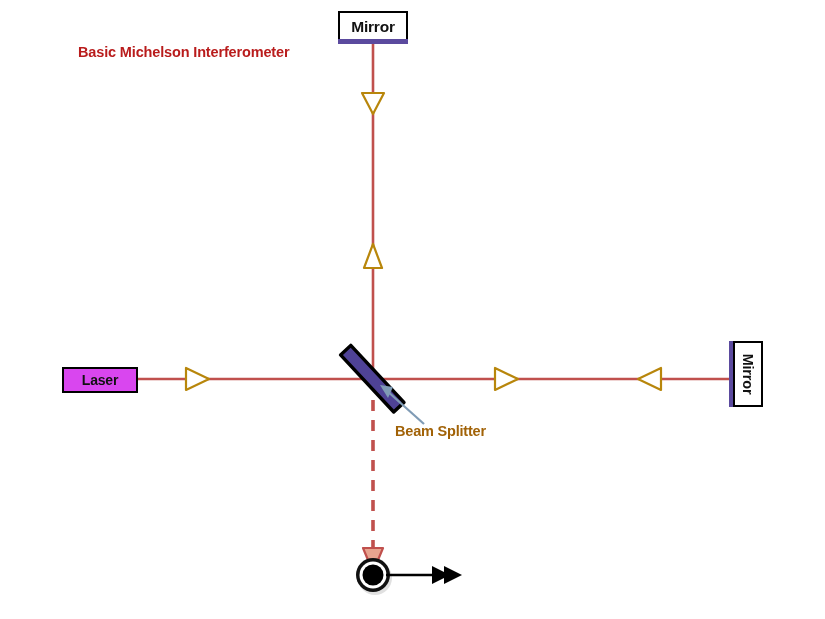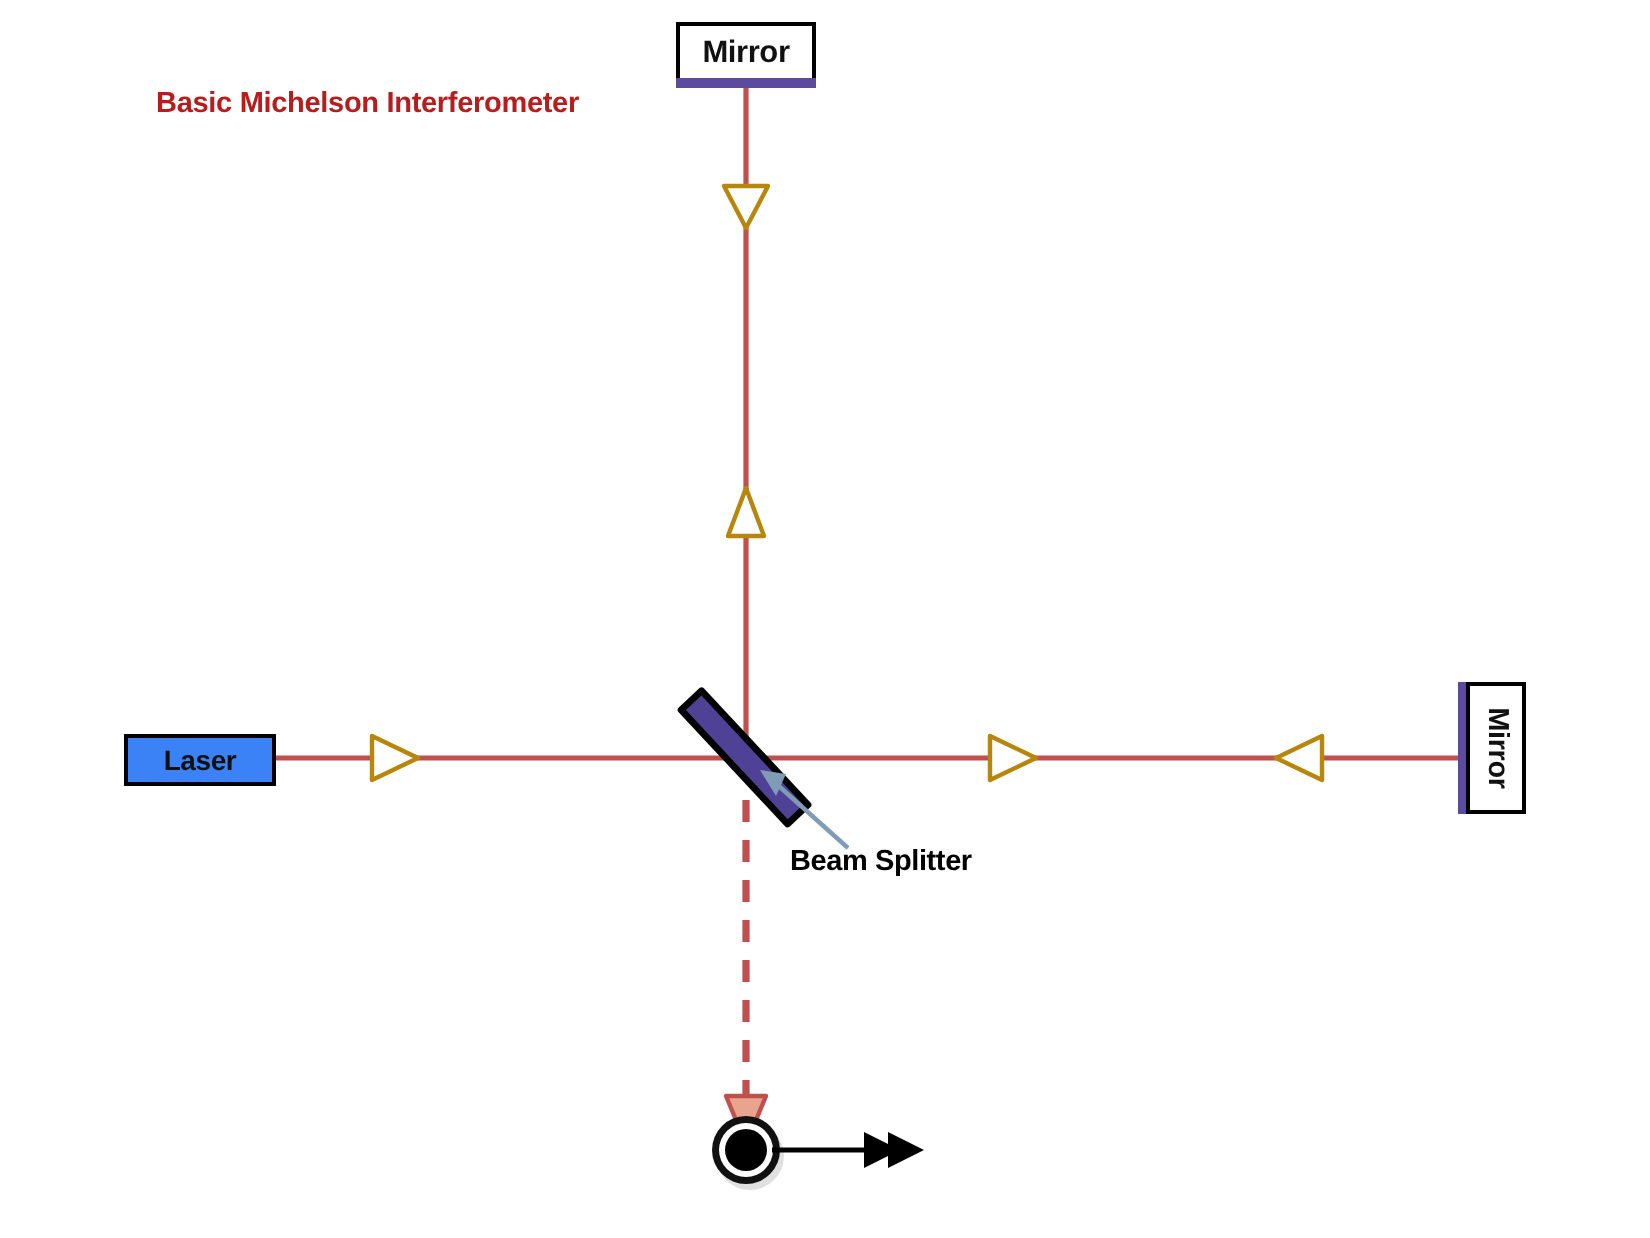--- a/index.html
+++ b/index.html
@@ -64,21 +64,21 @@
     background: #5b4a9e;
   }
   
   .laser-box {
     position: absolute;
     left: 62px;
     top: 367px;
     width: 76px;
     height: 26px;
     box-sizing: border-box;
-    background: #3b82f6;
+    background: #d946ef;
     border: 2.5px solid #000000;
     display: flex;
     align-items: center;
     justify-content: center;
   }
   .laser-box .box-label { font-size: 14px; }
   
   .mirror-right {
     position: absolute;
     left: 733px;
@@ -104,21 +104,21 @@
     transform: rotate(90deg);
     font-size: 14.5px;
   }
   
   .bs-label {
     position: absolute;
     left: 395px;
     top: 423px;
     font-size: 14.5px;
     font-weight: bold;
-    color: #000000;
+    color: #a16207;
     white-space: nowrap;
     letter-spacing: -0.2px;
   }
 </style>
 </head>
 <body>
 
 <div id="stage">
 
   <svg id="diagram-svg" viewBox="0 0 825 619" xmlns="http://www.w3.org/2000/svg">

